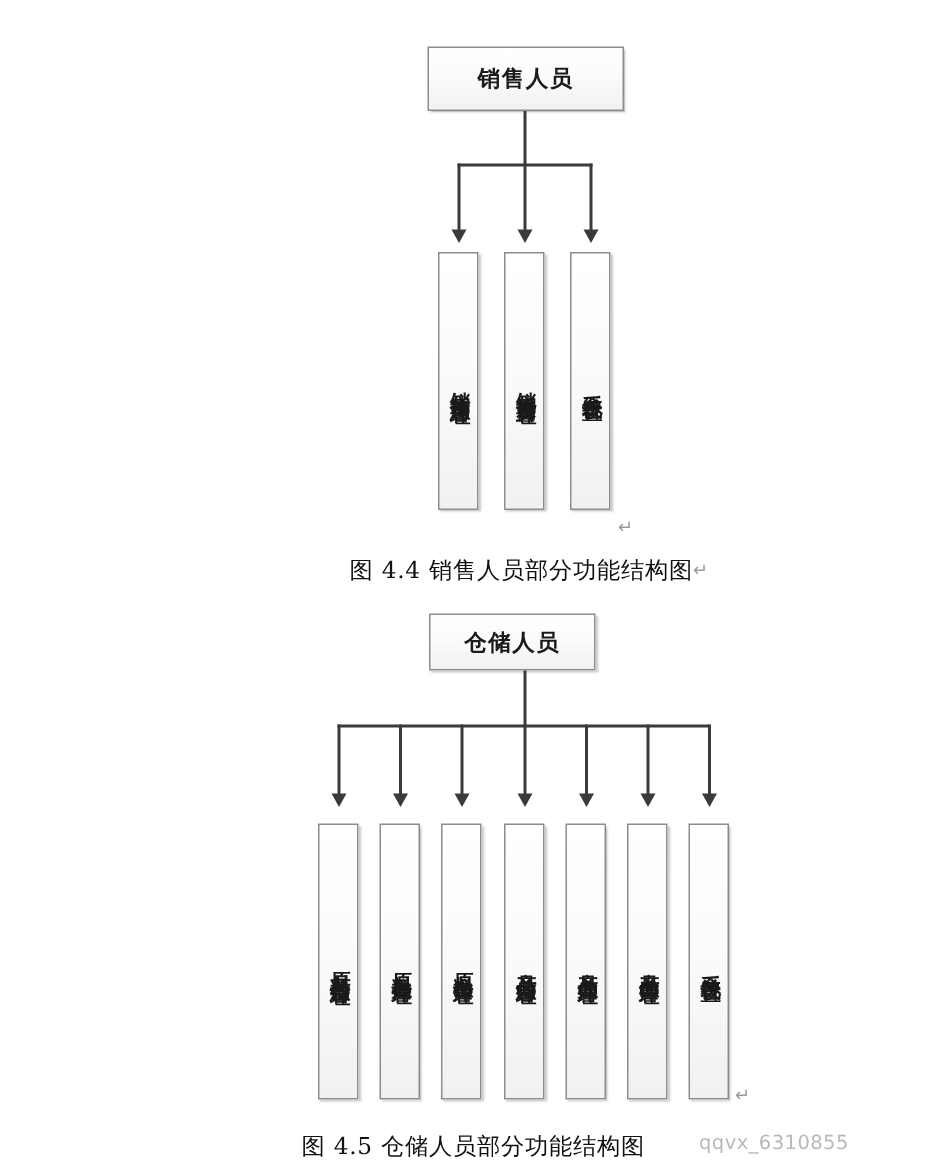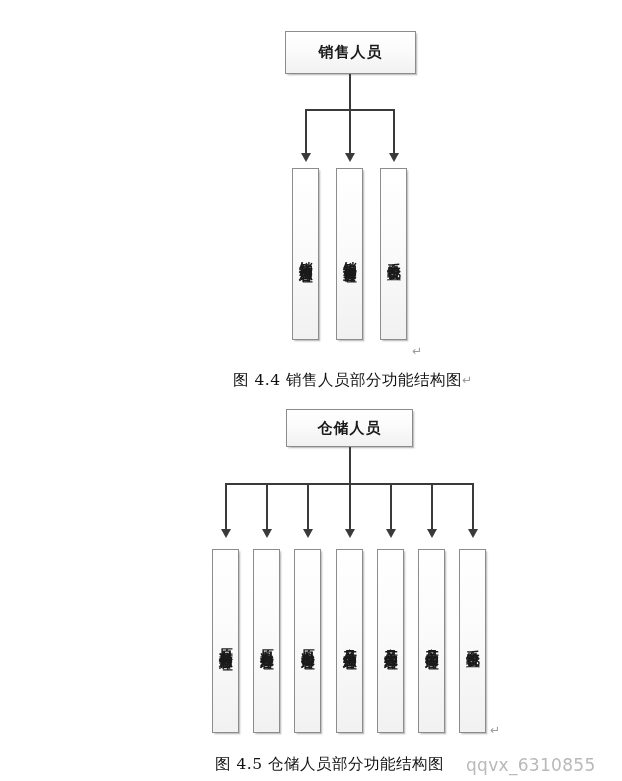--- a/index.html
+++ b/index.html
@@ -91,21 +91,21 @@
   .pilcrow {
     position: absolute;
     font-family: "DejaVu Sans", "Liberation Sans", sans-serif;
     font-size: 12px;
     color: #9a9a9a;
   }
 
   .watermark {
     position: absolute;
     font-family: "DejaVu Sans", "Liberation Sans", sans-serif;
-    font-size: 17px;
+    font-size: 13px;
     color: #b9b9b9;
     letter-spacing: 0.3px;
     white-space: nowrap;
   }
 </style>
 </head>
 <body>
 
 <div class="canvas">
 
@@ -138,21 +138,21 @@
     </div>
 
     <div class="pilcrow" style="left:412px; top:344px;">↵</div>
 
     <div class="caption" style="left:233px; top:370px;">图 4.4 销售人员部分功能结构图</div>
     <div class="pilcrow" style="left:462px; top:373px;">↵</div>
   </div>
 
   <div>
 
-    <div class="node root" style="left:286px; top:409px; width:127px; height:38px;">
+    <div class="node root" style="left:286px; top:409px; width:111px; height:38px;">
       <span>仓储人员</span>
     </div>
 
     <div class="conn v" style="left:349px; top:447px; height:37px;"></div>
 
     <div class="conn h" style="left:225px; top:483px; width:248px;"></div>
 
     <div class="conn v" style="left:225px; top:483px; height:48px;"></div>
     <div class="conn v" style="left:266px; top:483px; height:48px;"></div>
     <div class="conn v" style="left:307px; top:483px; height:48px;"></div>
@@ -186,18 +186,18 @@
     </div>
     <div class="node leaf" style="left:418px; top:549px; width:27px; height:184px;">
       <span>产品出库管理</span>
     </div>
     <div class="node leaf" style="left:459px; top:549px; width:27px; height:184px;">
       <span>系统设置</span>
     </div>
 
     <div class="pilcrow" style="left:490px; top:723px;">↵</div>
 
-    <div class="caption" style="left:215px; top:754px;">图 4.5 仓储人员部分功能结构图</div>
+    <div class="caption" style="left:201px; top:754px;">图 4.5 仓储人员部分功能结构图</div>
   </div>
 
   <div class="watermark" style="left:466px; top:755px;">qqvx_6310855</div>
 
 </div>
 
 </body></html>

